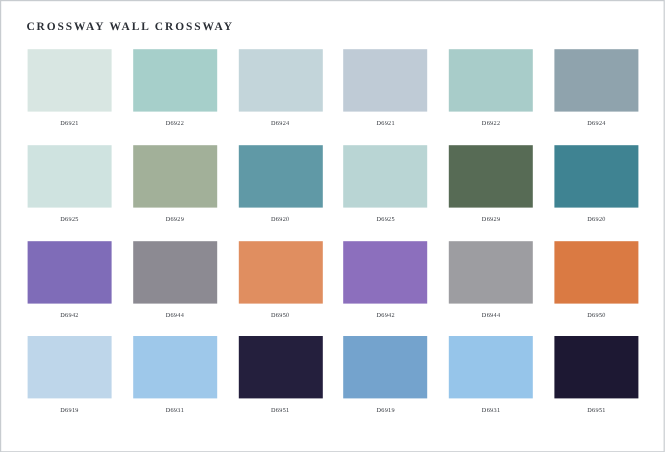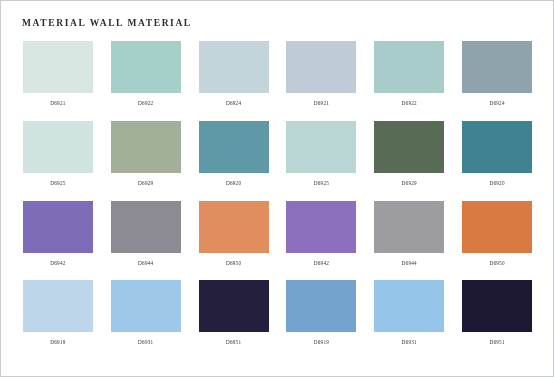--- a/index.html
+++ b/index.html
@@ -71,21 +71,21 @@
     text-align: center;
     white-space: nowrap;
   }
 </style>
 </head>
 <body>
 
 <div id="page">
   <div id="page-inner">
 
-    <div id="title">MATERIAL  WALL  MATERIAL</div>
+    <div id="title">CROSSWAY  WALL  CROSSWAY</div>
 
     <div id="grid">
         <div class="cell">
           <div class="swatch" style="background: rgb(216, 230, 226);"></div>
           <div class="code">D6921</div>
         </div>
         <div class="cell">
           <div class="swatch" style="background: rgb(166, 207, 202);"></div>
           <div class="code">D6922</div>
         </div>

